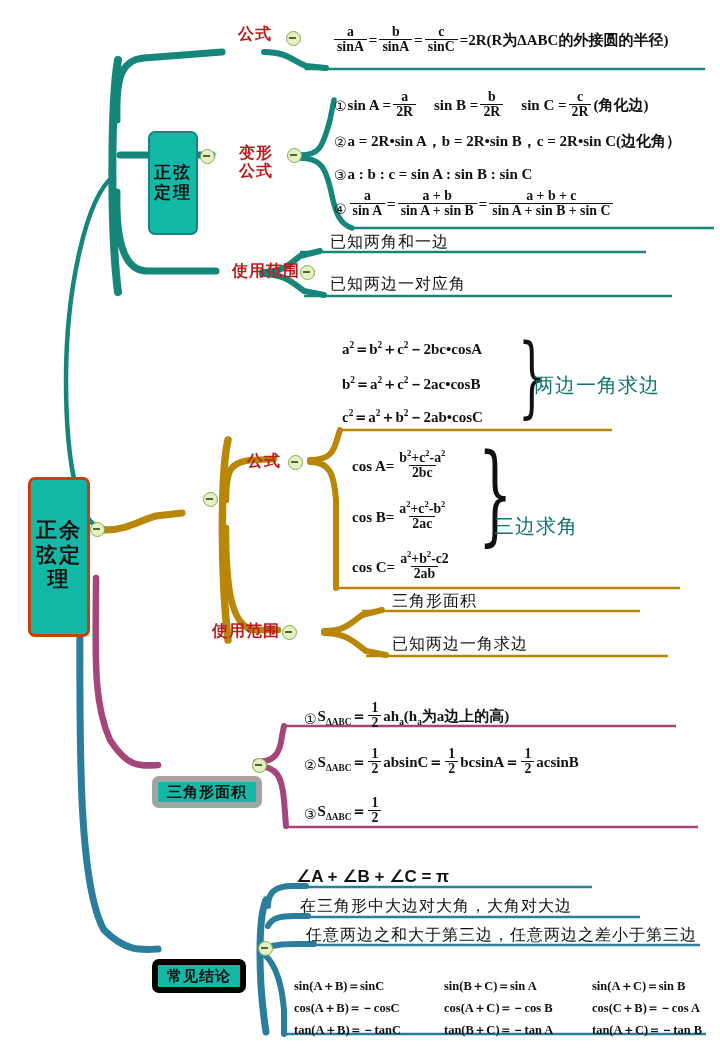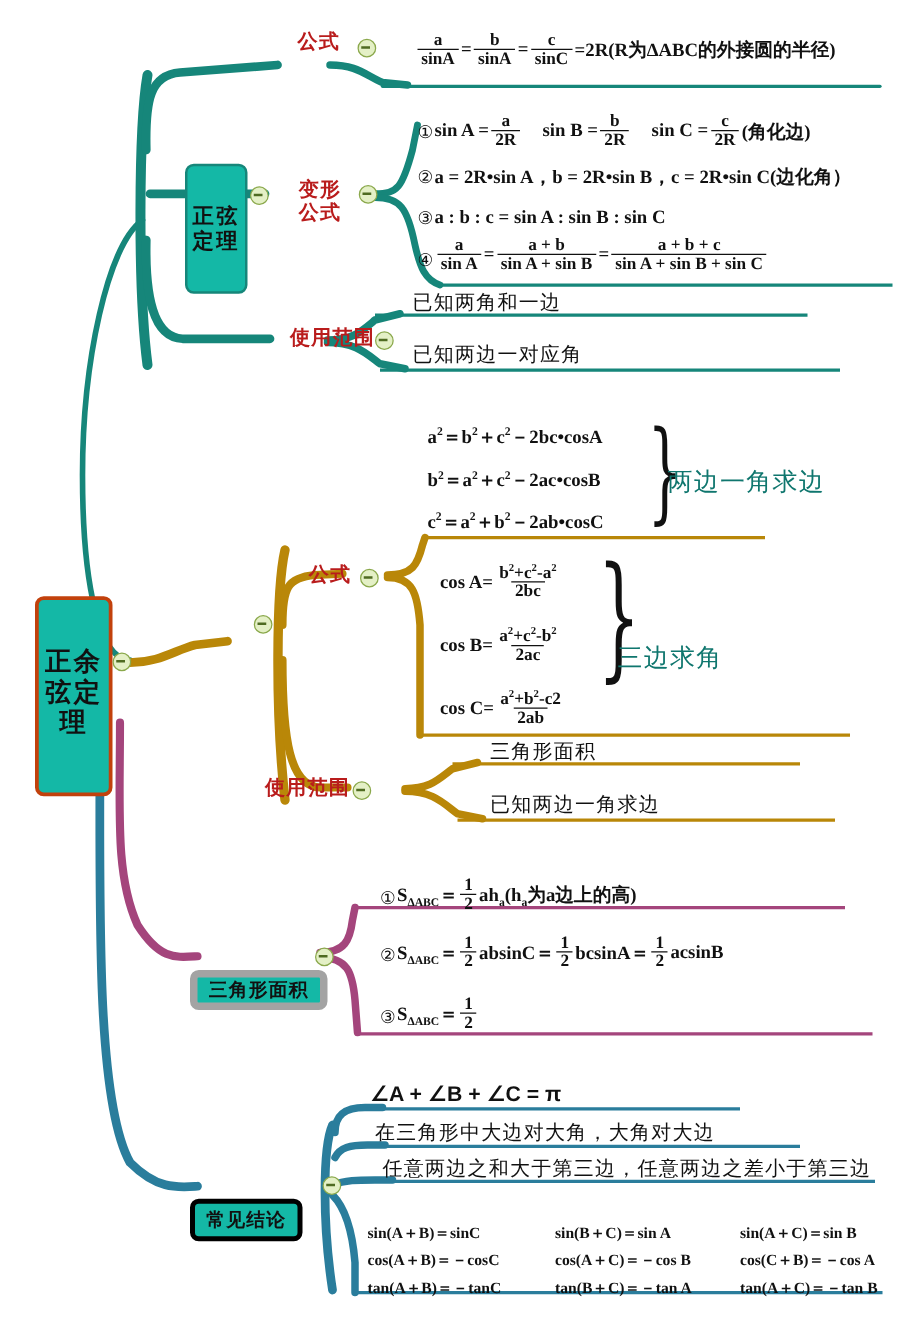--- a/index.html
+++ b/index.html
@@ -41,21 +41,21 @@
   .vertnode{
     width:50px;
     font-size:17px;
     line-height:1.2;
     letter-spacing:2px;
     padding:3px 0;
   }
   .b-teal{border:2px solid #16867a;}
   .b-gold{border:2px solid #b98708;}
   .b-plum{border:6px solid #a3a3a3;}
-  .b-blue{border:4px solid #000000;}
+  .b-blue{border:6px solid #000000;}
   .hnode{
     font-size:15px;
     padding:5px 9px;
     letter-spacing:1px;
     white-space:nowrap;
   }
 
   
   .plainlabel{
     position:absolute;

